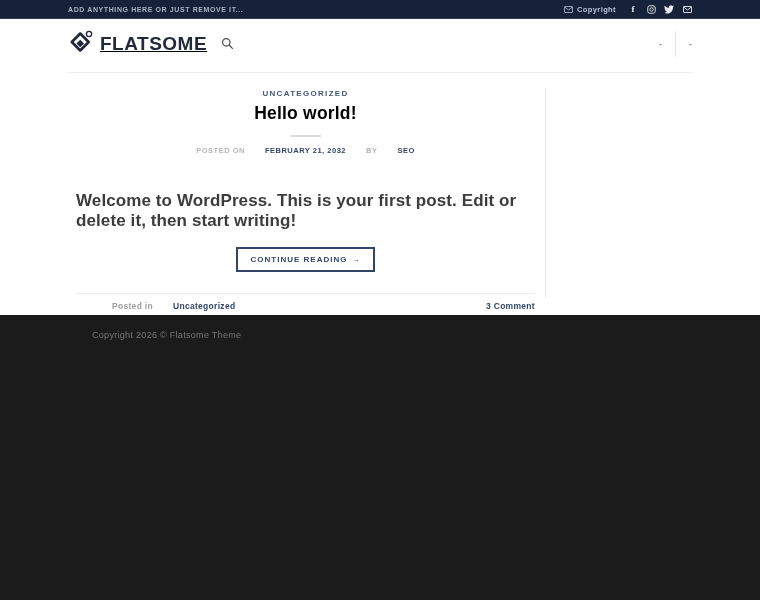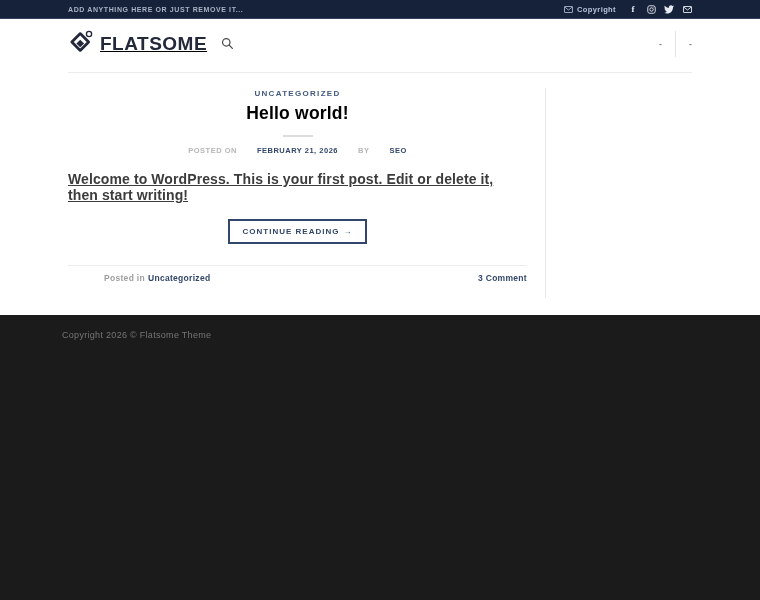--- a/index.html
+++ b/index.html
@@ -79,21 +79,21 @@
     flex: 0 0 auto;
   }
   .container-topline {
     position: absolute; left: 68px; right: 68px; top: 4px;
     height: 1px; background: #ececec;
   }
   .sidebar-vline {
     position: absolute; left: 545px; top: 20px;
     width: 1px; height: 210px; background: #e7e7e7;
   }
-  article { position: absolute; left: 68px; top: 0; width: 459px; }
+  article { position: absolute; left: 76px; top: 0; width: 459px; }
   .cat-label {
     display: block; text-align: center; margin-top: 21px;
     font-size: 8px; font-weight: 800; letter-spacing: 1.3px;
     color: #44597f; text-decoration: none; cursor: pointer;
   }
   .post-title {
     text-align: center; margin-top: 5px;
     font-size: 17.5px; font-weight: 800; color: #000000;
     letter-spacing: 0.2px;
   }
@@ -102,48 +102,47 @@
     margin: 11px auto 0 auto;
   }
   .post-meta {
     margin-top: 9px;
     display: flex; justify-content: center; gap: 20px;
     font-size: 7.5px; font-weight: 800; letter-spacing: 0.5px;
   }
   .meta-label { color: #b6b6b6; }
   .meta-link { color: #32466b; text-decoration: none; cursor: pointer; }
   .excerpt {
-    margin-top: 16px;
-    font-size: 14px; font-weight: 600; color: #3c3c3c;
+    margin-top: 36px;
+    font-size: 17px; font-weight: 600; color: #3c3c3c;
     letter-spacing: 0.1px;
-    text-decoration: underline;
   }
   .btn-wrap { text-align: center; margin-top: 16px; }
   .continue-btn {
     display: inline-flex; align-items: center; gap: 4px;
     border: 2px solid #32466b; color: #32466b;
     background: transparent;
     font-family: "Liberation Sans", sans-serif;
     font-size: 8px; font-weight: 800; letter-spacing: 1px;
     padding: 6px 13px; cursor: pointer;
   }
   .postmeta-row {
     margin-top: 21px; border-top: 1px solid #ececec;
     padding-top: 7px;
     display: flex; justify-content: space-between; align-items: center;
     font-size: 8.5px; font-weight: 800; letter-spacing: 0.3px;
   }
-  .posted-in { display: inline-flex; gap: 3px; padding-left: 36px; }
+  .posted-in { display: inline-flex; gap: 20px; padding-left: 36px; }
   .posted-in-label { color: #9e9e9e; }
 
   
   footer {
     background: #1b1b1b;
     flex: 1 1 auto;
-    padding: 9px 68px 0 62px;
+    padding: 9px 68px 0 92px;
   }
   .copyright {
     color: #757575; font-size: 9px; letter-spacing: 0.3px;
   }
 </style>
 </head>
 <body>
 
 <div class="page">
 
@@ -213,21 +212,21 @@
     <div class="container-topline"></div>
     <div class="sidebar-vline"></div>
 
     <article>
       <a class="cat-label">UNCATEGORIZED</a>
       <h1 class="post-title">Hello world!</h1>
       <div class="title-divider"></div>
 
       <p class="post-meta">
         <span class="meta-label">POSTED ON</span>
-        <a class="meta-link">FEBRUARY 21, 2026</a>
+        <a class="meta-link">FEBRUARY 21, 2032</a>
         <span class="meta-label">BY</span>
         <a class="meta-link">SEO</a>
       </p>
 
       <p class="excerpt">Welcome to WordPress. This is your first post. Edit or delete it, then start writing!</p>
 
       <div class="btn-wrap">
         <button class="continue-btn">
           <span>CONTINUE READING</span>
           <span>→</span>

